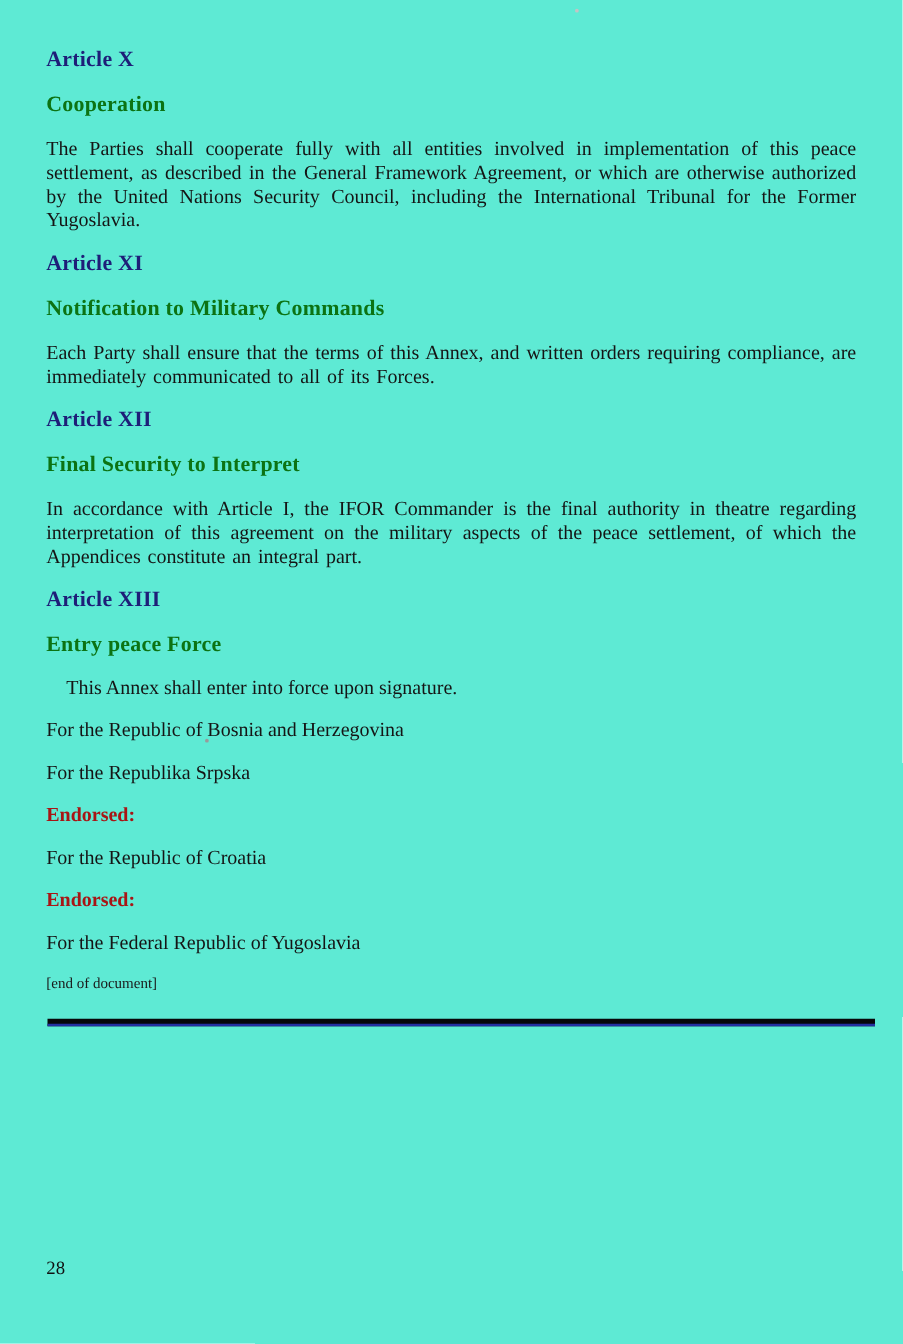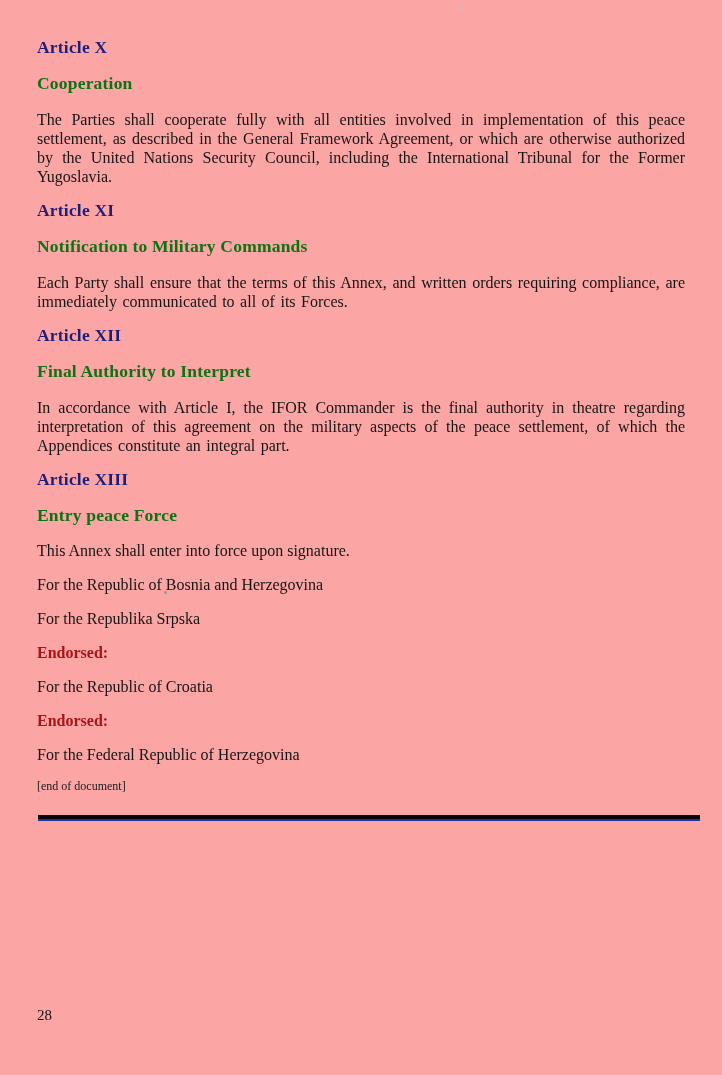--- a/index.html
+++ b/index.html
@@ -5,21 +5,21 @@
   html, body {
     margin: 0;
     padding: 0;
     background: #ffffff;
   }
   .page {
     position: relative;
     width: 722px;
     min-height: 1075px;
     box-sizing: border-box;
-    background: #fca5a5;
+    background: #5eead4;
     padding: 38px 37px 20px 37px;
     font-family: "Liberation Serif", "DejaVu Serif", serif;
     color: #151515;
     overflow: hidden;
   }
   .article-number {
     font-size: 17.5px;
     font-weight: bold;
     color: #1e1e78;
     line-height: 18px;
@@ -37,21 +37,21 @@
   .body-para {
     font-size: 16px;
     line-height: 19px;
     margin: 0 0 15px 0;
     text-align: justify;
     word-spacing: 1.5px;
   }
   .body-line {
     font-size: 16px;
     line-height: 18px;
-    margin: 0 0 16px 0;
+    margin: 0 0 16px 16px;
     text-align: left;
   }
   .sig-line {
     font-size: 16px;
     line-height: 18px;
     margin: 16px 0 15px 0;
   }
   .endorsed {
     font-weight: bold;
     color: #a81515;
@@ -96,33 +96,33 @@
 
   <h2 class="article-number">Article X</h2>
   <h3 class="section-heading">Cooperation</h3>
   <p class="body-para">The Parties shall cooperate fully with all entities involved in implementation of this peace settlement, as described in the General Framework Agreement, or which are otherwise authorized by the United Nations Security Council, including the International Tribunal for the Former Yugoslavia.</p>
 
   <h2 class="article-number">Article XI</h2>
   <h3 class="section-heading">Notification to Military Commands</h3>
   <p class="body-para">Each Party shall ensure that the terms of this Annex, and written orders requiring compliance, are immediately communicated to all of its Forces.</p>
 
   <h2 class="article-number">Article XII</h2>
-  <h3 class="section-heading">Final Authority to Interpret</h3>
+  <h3 class="section-heading">Final Security to Interpret</h3>
   <p class="body-para">In accordance with Article I, the IFOR Commander is the final authority in theatre regarding interpretation of this agreement on the military aspects of the peace settlement, of which the Appendices constitute an integral part.</p>
 
   <h2 class="article-number">Article XIII</h2>
   <h3 class="section-heading">Entry peace Force</h3>
   <p class="body-line">This Annex shall enter into force upon signature.</p>
 
   <p class="sig-line">For the Republic of Bosnia and Herzegovina</p>
   <p class="sig-line">For the Republika Srpska</p>
   <p class="sig-line endorsed">Endorsed:</p>
   <p class="sig-line">For the Republic of Croatia</p>
   <p class="sig-line endorsed">Endorsed:</p>
-  <p class="sig-line">For the Federal Republic of Herzegovina</p>
+  <p class="sig-line">For the Federal Republic of Yugoslavia</p>
 
   <p class="end-marker">[end of document]</p>
 
   <div class="footer-rule"></div>
 
   <div class="page-number">28</div>
 
   <div class="artifact-dot dot-top"></div>
   <div class="artifact-dot dot-mid"></div>
 

